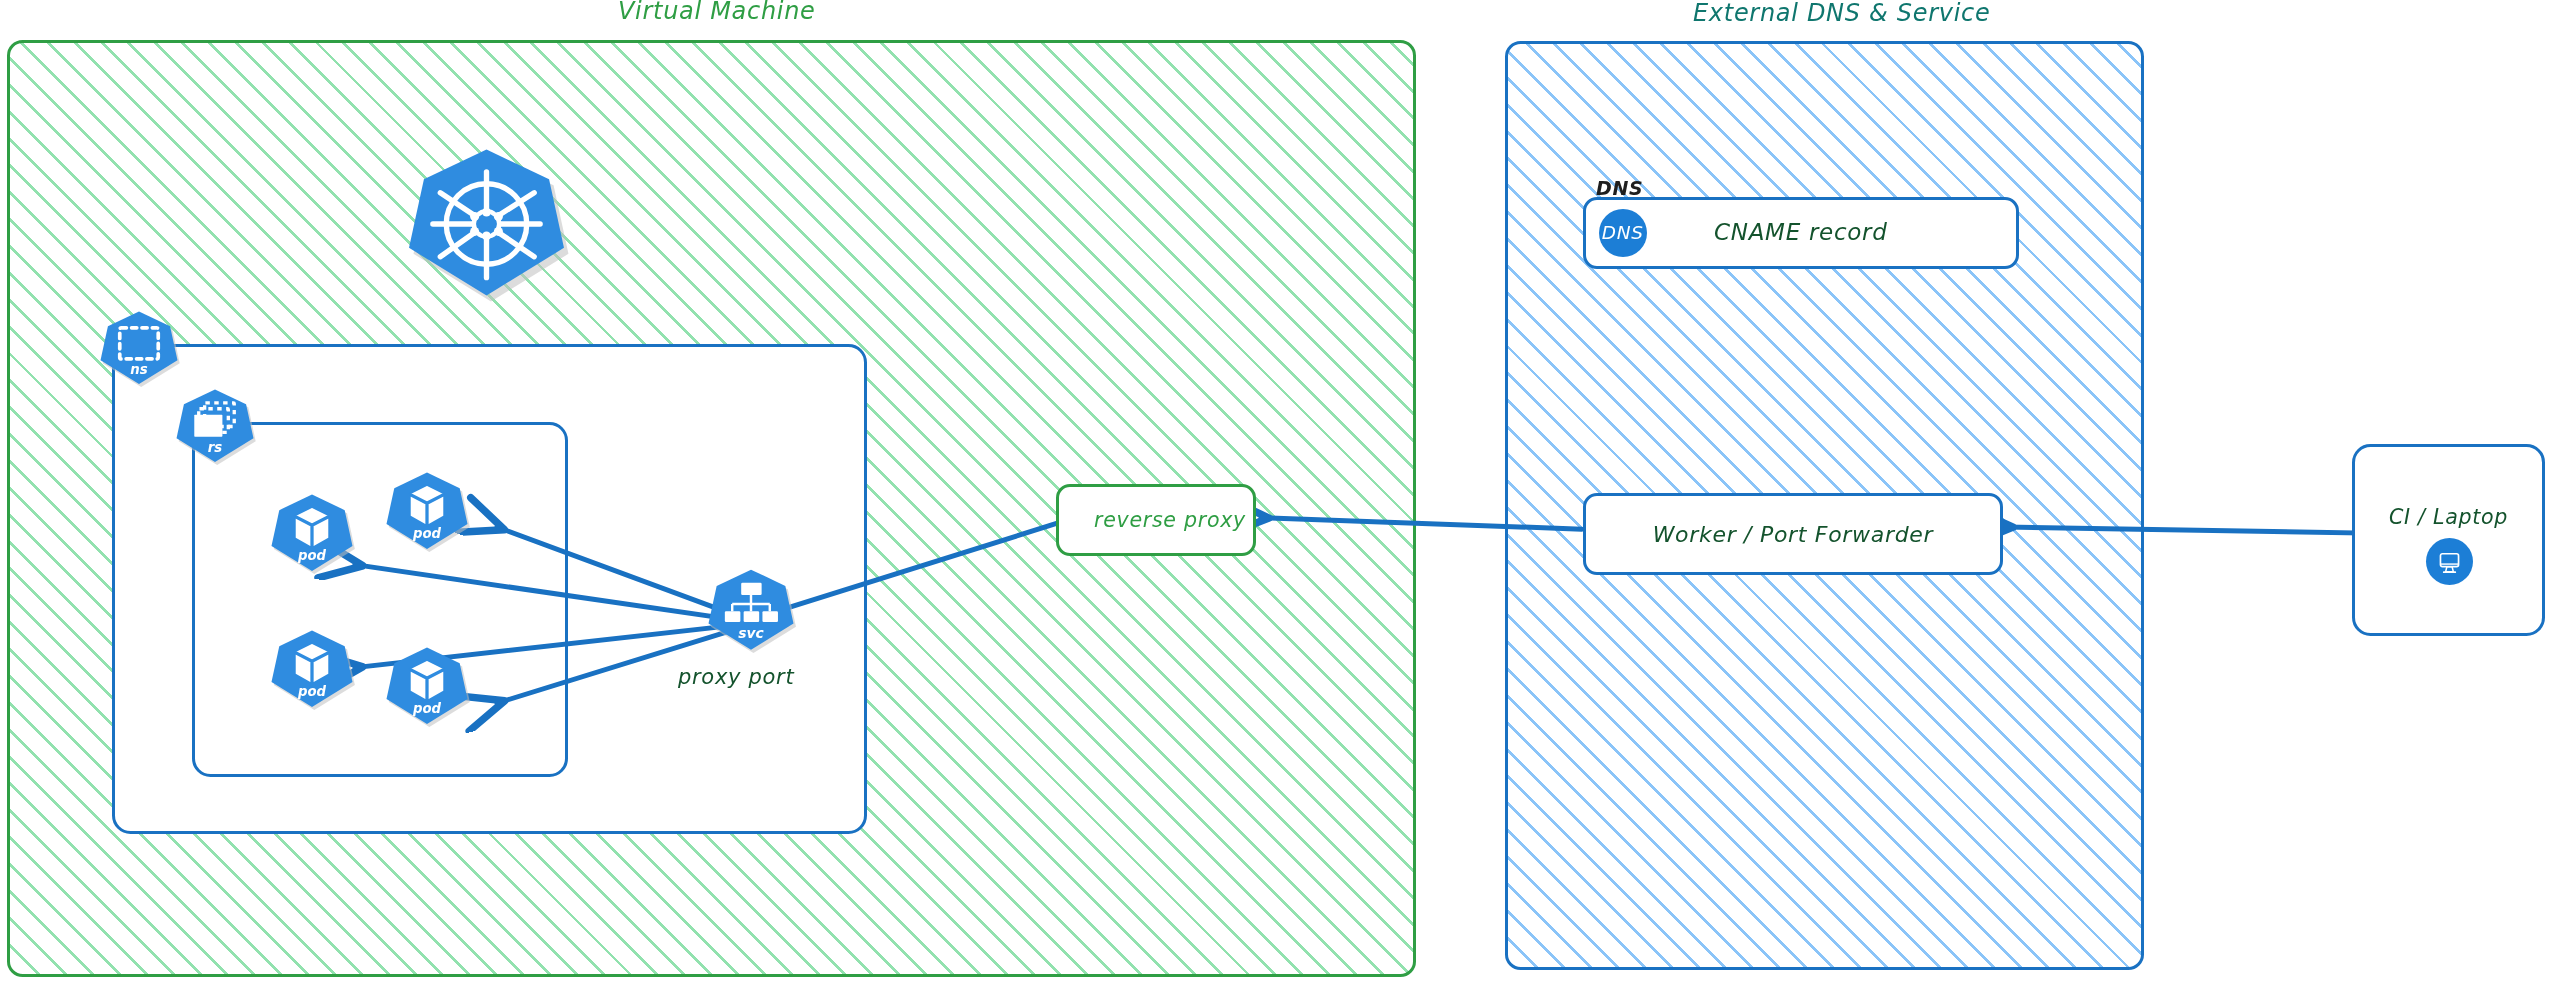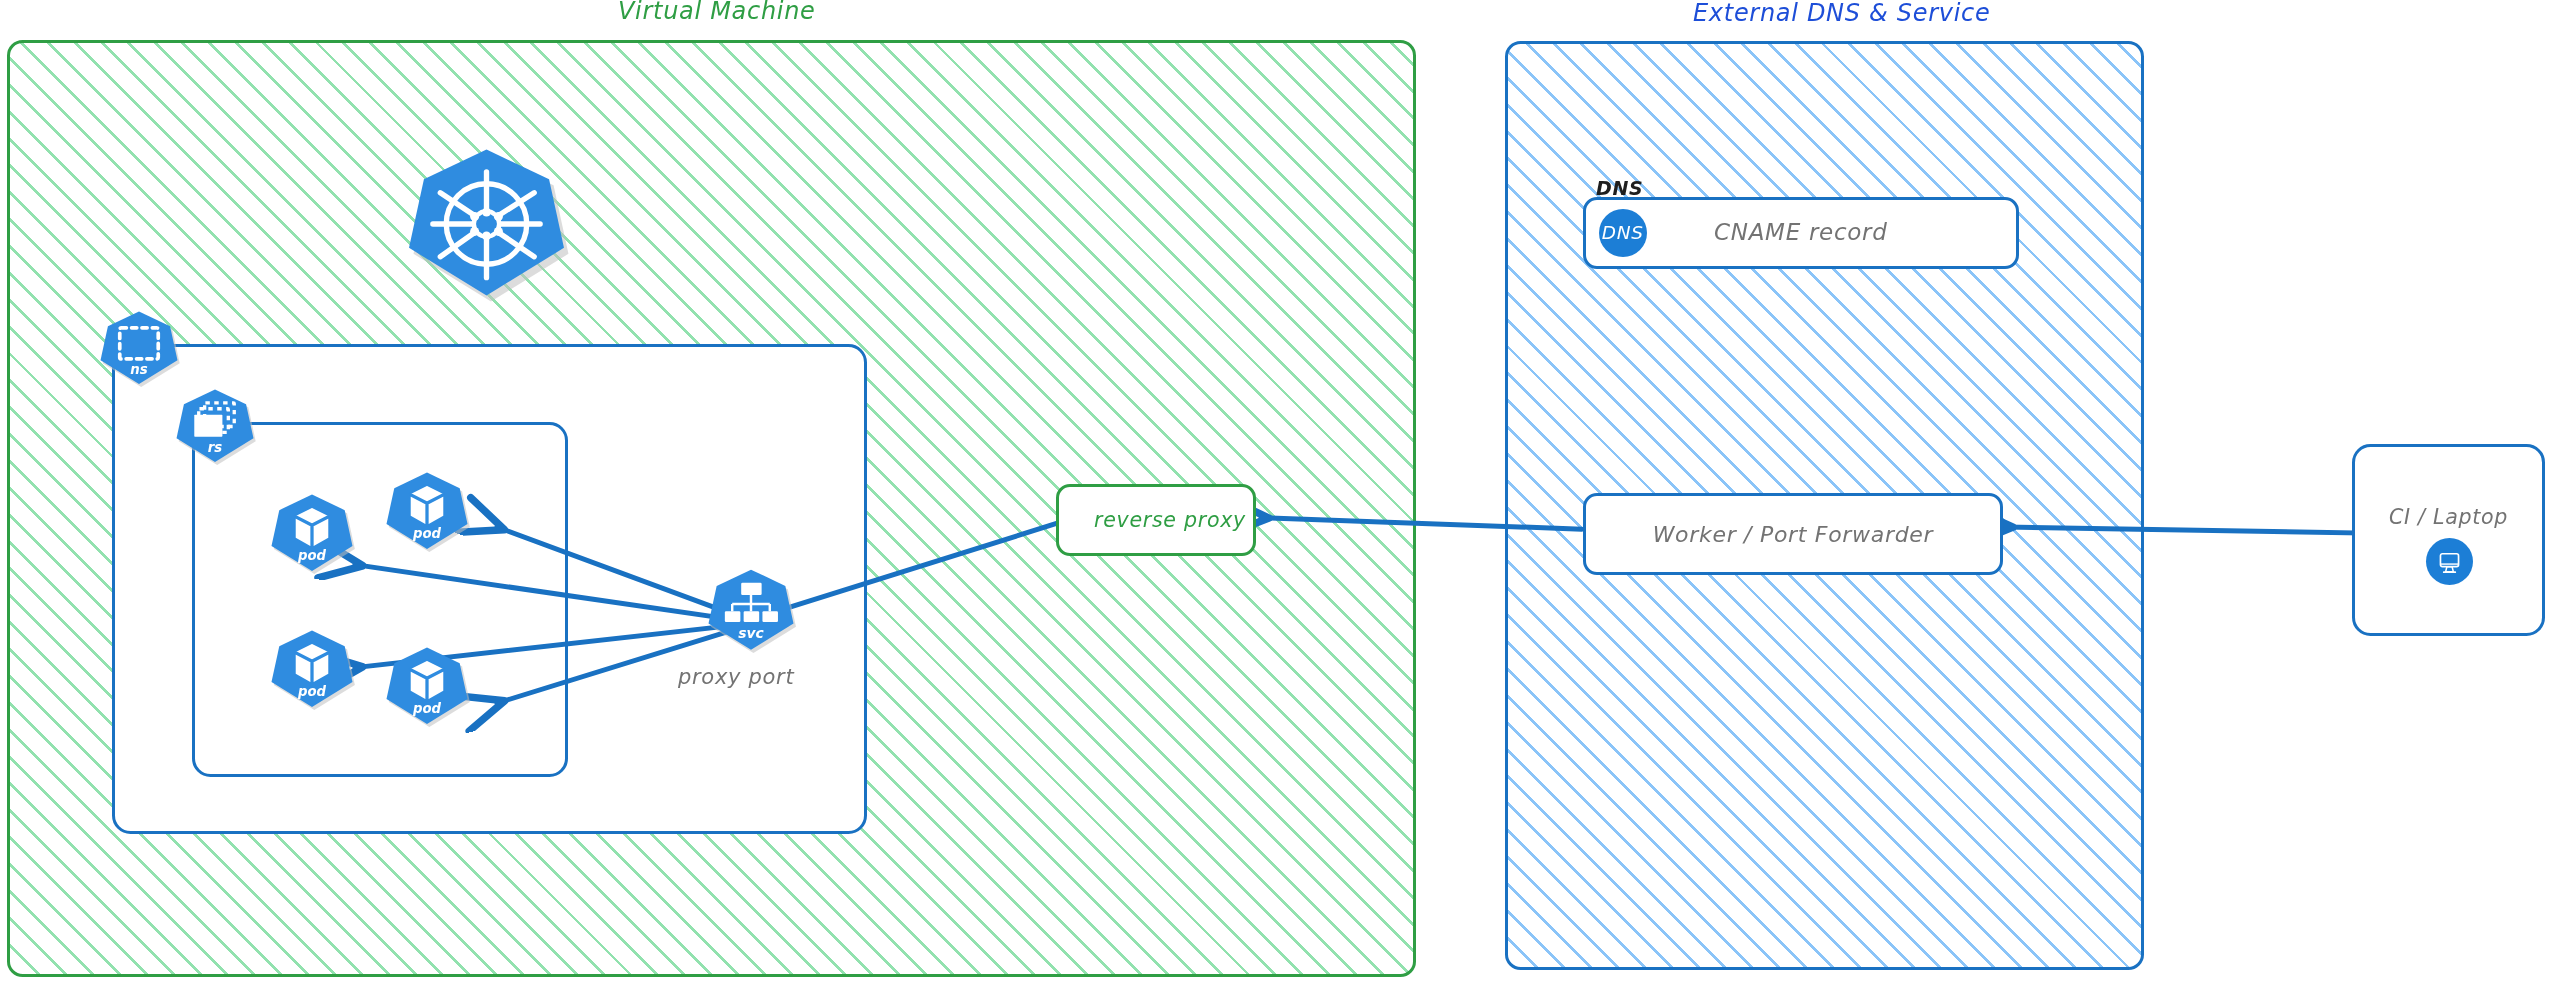--- a/index.html
+++ b/index.html
@@ -14,23 +14,23 @@
   .hw{
     font-family:"DejaVu Sans", sans-serif;
     font-style:italic;
     font-weight:400;
     letter-spacing:0.7px;
     white-space:nowrap;
   }
   .lbl{position:absolute;white-space:nowrap;}
 
   .title-green{color:#2f9e44;font-size:24px;}
-  .title-blue{color:#1d4ed8;font-size:24px;}
+  .title-blue{color:#0f766e;font-size:24px;}
   .green-txt{color:#2f9e44;}
-  .blue-txt{color:#737373;}
+  .blue-txt{color:#14532d;}
   .black-txt{color:#1e1e1e;}
 
   
   .panel{position:absolute;border-radius:15.6px;box-sizing:border-box;}
   .panel-vm{
     border:3.6px solid #2f9e44;
     background-color:#ffffff;
     background-image:repeating-linear-gradient(45deg,
         rgba(140,224,170,0.95) 0px, rgba(140,224,170,0.95) 2.8px,
         rgba(255,255,255,0) 2.8px, rgba(255,255,255,0) 19px);

